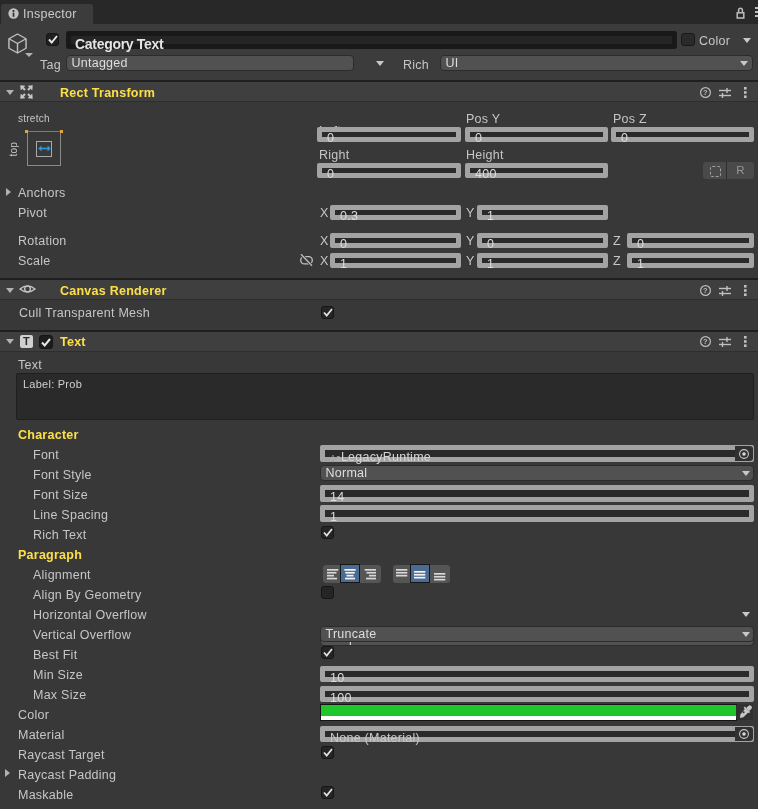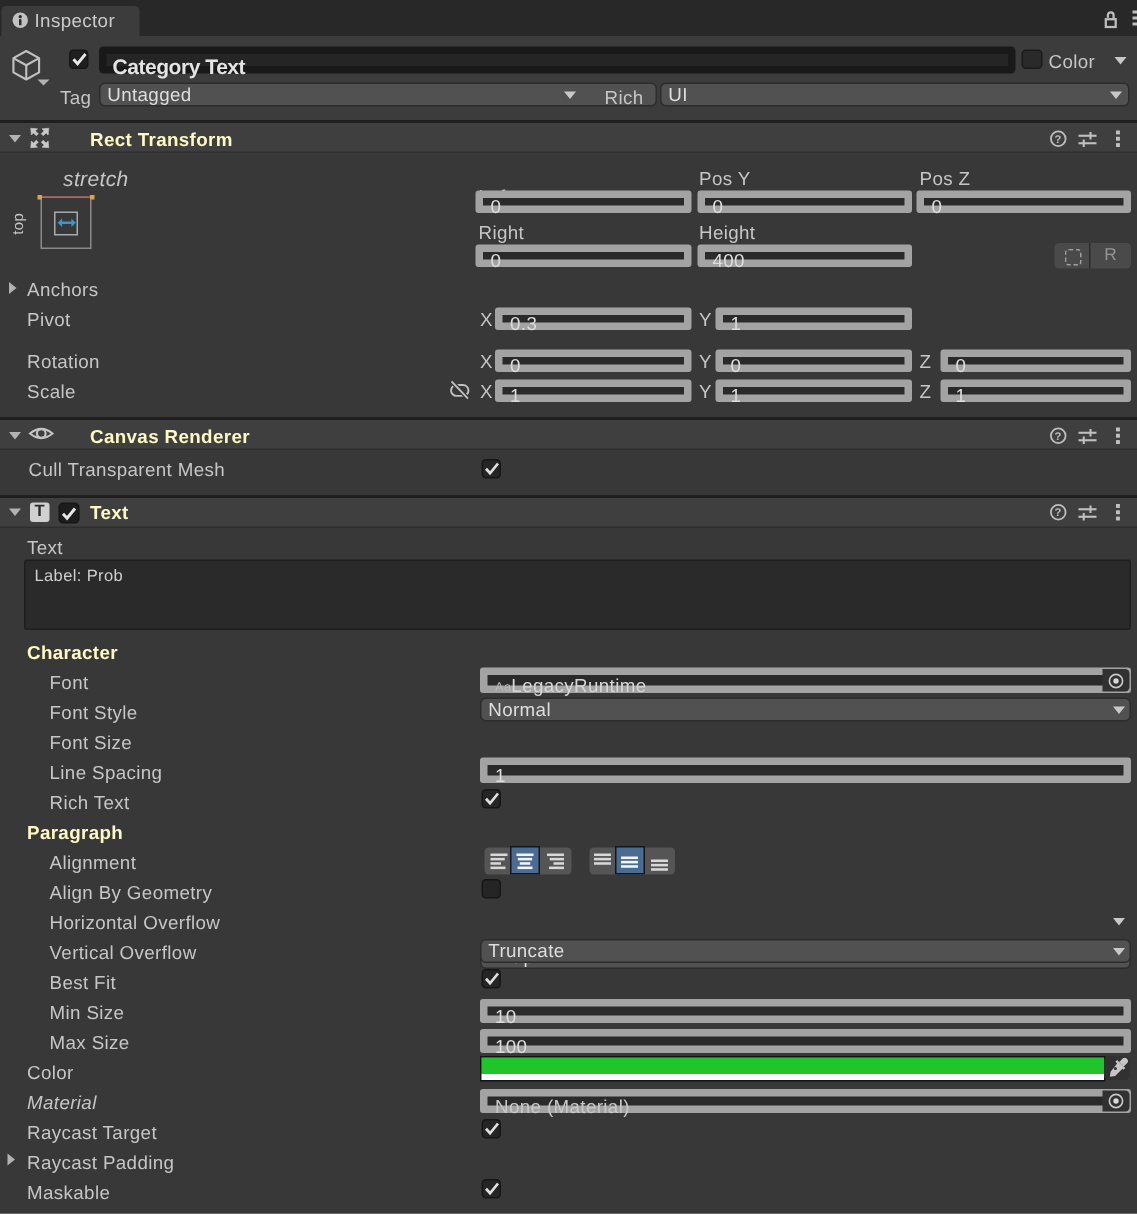--- a/index.html
+++ b/index.html
@@ -1,21 +1,21 @@
 <!DOCTYPE html>
 <html><head>
 <meta charset="utf-8">
 <style>
   html,body{margin:0;padding:0;}
   *{box-sizing:border-box;}
   #app{position:relative;width:758px;height:809px;background:#383838;
        font-family:"Liberation Sans",sans-serif;font-size:12.5px;color:#c6c6c6;overflow:hidden;letter-spacing:0.25px;}
   .abs{position:absolute;}
   .lbl{position:absolute;white-space:nowrap;color:#c6c6c6;line-height:14px;}
-  .b{font-weight:bold;color:#fef9c3;}
+  .b{font-weight:bold;color:#fde047;}
   .in{position:absolute;background:#2a2a2a;border:5px solid #a3a3a3;border-radius:2px;
       color:#dcdcdc;line-height:13px;padding-left:5px;height:15px;white-space:nowrap;}
   .dd{position:absolute;background:#515151;border:1px solid #2c2c2c;border-radius:4px;
       color:#dedede;line-height:14px;padding-left:4.5px;height:16px;white-space:nowrap;}
   .dda{position:absolute;width:0;height:0;border-left:4.5px solid transparent;
        border-right:4.5px solid transparent;border-top:5px solid #c8c8c8;}
   .cb{position:absolute;width:13px;height:13px;background:#252525;border:1px solid #161616;border-radius:3px;}
   .hdr{position:absolute;left:0;width:758px;height:22px;background:#3f3f3f;
        border-top:2px solid #1f1f1f;border-bottom:1.5px solid #2e2e2e;}
   .trid{position:absolute;width:0;height:0;border-left:4.5px solid transparent;
@@ -58,21 +58,21 @@
   <div class="cb" style="left:46px;top:33px;background:#1f1f1f;"></div>
   <svg style="left:48px;top:35px;" width="10" height="9" viewBox="0 0 10 9">
     <path d="M 1 4.5 L 3.7 7.5 L 9 1" fill="none" stroke="#e8e8e8" stroke-width="1.9"></path>
   </svg>
   <div class="in" style="left:66px;top:31px;width:611px;height:18px;background:#252525;border-color:#191919;border-radius:3px;
        font-weight:bold;font-size:14px;color:#e4e4e4;line-height:16.5px;padding-left:4px;letter-spacing:-0.3px;">Category Text</div>
   <div class="cb" style="left:681px;top:33px;width:14px;height:12.5px;background:#2a2a2a;border-color:#1a1a1a;"></div>
   <div class="lbl" style="left:699px;top:34px;">Color</div>
   <div class="dda" style="left:743px;top:37.5px;"></div>
   <div class="lbl" style="left:40px;top:58px;">Tag</div>
-  <div class="dd" style="left:66px;top:55px;width:372px;">Untagged</div>
+  <div class="dd" style="left:66px;top:55px;width:288px;">Untagged</div>
   <div class="dda" style="left:376px;top:61px;"></div>
   <div class="lbl" style="left:403px;top:58px;">Rich</div>
   <div class="dd" style="left:440px;top:55px;width:313px;">UI</div>
   <div class="dda" style="left:740px;top:61px;"></div>
 
   <div class="hdr" style="top:80px;"></div>
   <div class="trid" style="left:6px;top:90px;"></div>
   <svg style="left:20px;top:85px;" width="13" height="14" viewBox="0 0 13 14">
     <g fill="#c8c8c8" stroke="#c8c8c8" stroke-width="0.4">
       <path d="M 0.5 0.5 L 5 0.9 L 3.6 2.3 L 5.5 4.2 L 4.2 5.5 L 2.3 3.6 L 0.9 5 Z"></path>
@@ -93,21 +93,21 @@
       <line x1="0" y1="7.5" x2="12" y2="7.5"></line>
       <line x1="3.5" y1="5" x2="3.5" y2="10"></line>
     </g>
   </svg>
   <svg style="left:743.5px;top:87px;" width="3" height="11" viewBox="0 0 3 11">
     <rect x="0" y="0" width="2.6" height="2.6" fill="#c0c0c0"></rect>
     <rect x="0" y="4.2" width="2.6" height="2.6" fill="#c0c0c0"></rect>
     <rect x="0" y="8.4" width="2.6" height="2.6" fill="#c0c0c0"></rect>
   </svg>
 
-  <div class="lbl" style="left:42px;top:112px;font-size:14px;font-style:italic;">stretch</div>
+  <div class="lbl" style="left:18px;top:112px;font-size:10px;">stretch</div>
   <div class="lbl" style="left:5px;top:142px;width:17px;height:12px;line-height:12px;font-size:10px;transform:rotate(-90deg);transform-origin:center;">top</div>
   <div class="abs" style="left:26.5px;top:131px;width:34.5px;height:35px;border:1px solid #8a8a8a;"></div>
   <div class="abs" style="left:27px;top:130.5px;width:33.5px;height:1.6px;background:#c75b5b;"></div>
   <div class="abs" style="left:25.3px;top:129.8px;width:3px;height:3px;background:#e2a33b;"></div>
   <div class="abs" style="left:60.1px;top:129.8px;width:3px;height:3px;background:#e2a33b;"></div>
   <div class="abs" style="left:36px;top:140.5px;width:16px;height:16.5px;border:1px solid #aaaaaa;"></div>
   <svg style="left:37.5px;top:145px;" width="13" height="7" viewBox="0 0 13 7">
     <line x1="2.2" y1="3.5" x2="10.8" y2="3.5" stroke="#2f9ad6" stroke-width="1.7"></line>
     <path d="M 3.4 0.6 L 0.4 3.5 L 3.4 6.4 Z" fill="#2f9ad6"></path>
     <path d="M 9.6 0.6 L 12.6 3.5 L 9.6 6.4 Z" fill="#2f9ad6"></path>
@@ -229,20 +229,21 @@
   <svg style="left:739px;top:449px;" width="10" height="10" viewBox="0 0 10 10">
     <circle cx="5" cy="5" r="4.4" fill="none" stroke="#c8c8c8" stroke-width="1.1"></circle>
     <circle cx="5" cy="5" r="1.8" fill="#d8d8d8"></circle>
   </svg>
 
   <div class="lbl" style="left:33px;top:468px;">Font Style</div>
   <div class="dd" style="left:320px;top:465px;width:434px;">Normal</div>
   <div class="dda" style="left:742px;top:471px;"></div>
 
   <div class="lbl" style="left:33px;top:488px;">Font Size</div>
+  <div class="in" style="left:320px;top:485px;width:434px;height:16.5px;line-height:14.5px;">14</div>
 
   <div class="lbl" style="left:33px;top:508px;">Line Spacing</div>
   <div class="in" style="left:320px;top:505px;width:434px;height:17px;line-height:15px;">1</div>
 
   <div class="lbl" style="left:33px;top:528px;">Rich Text</div>
   <div class="cb" style="left:321px;top:526px;"></div>
   <svg style="left:323px;top:528px;" width="10" height="9" viewBox="0 0 10 9">
     <path d="M 1 4.5 L 3.7 7.5 L 9 1" fill="none" stroke="#e0e0e0" stroke-width="1.8"></path>
   </svg>
 
@@ -329,21 +330,21 @@
     <div style="position:absolute;left:0;bottom:0;width:100%;height:3.5px;background:#ffffff;"></div>
   </div>
   <div class="abs" style="left:736px;top:704px;width:17px;height:16px;background:#313131;border-radius:3px;"></div>
   <svg style="left:739px;top:705px;" width="13" height="14" viewBox="0 0 13 14">
     <path d="M 9.3 0.9 A 2.1 2.1 0 0 1 12.3 3.9 L 10.2 6.0 L 7.2 3.0 Z" fill="#c6c6c6"></path>
     <line x1="5.2" y1="2.2" x2="10.6" y2="7.6" stroke="#c6c6c6" stroke-width="1.7"></line>
     <path d="M 6.4 3.2 L 10.0 6.8 L 4.4 12.3 L 0.9 12.9 L 1.4 9.5 Z" fill="#c6c6c6"></path>
     <circle cx="4.6" cy="7.3" r="1" fill="#313131"></circle>
   </svg>
 
-  <div class="lbl" style="left:18px;top:728px;font-style:italic;">Material</div>
+  <div class="lbl" style="left:18px;top:728px;">Material</div>
   <div class="in" style="left:320px;top:726px;width:434px;height:16px;line-height:14px;color:#c8c8c8;">None (Material)</div>
   <div class="abs" style="left:735px;top:727px;width:18px;height:14px;background:#313131;border-radius:0 3px 3px 0;"></div>
   <svg style="left:739px;top:729px;" width="10" height="10" viewBox="0 0 10 10">
     <circle cx="5" cy="5" r="4.4" fill="none" stroke="#c8c8c8" stroke-width="1.1"></circle>
     <circle cx="5" cy="5" r="1.8" fill="#d8d8d8"></circle>
   </svg>
 
   <div class="lbl" style="left:18px;top:748px;">Raycast Target</div>
   <div class="cb" style="left:321px;top:746px;"></div>
   <svg style="left:323px;top:748px;" width="10" height="9" viewBox="0 0 10 9">

